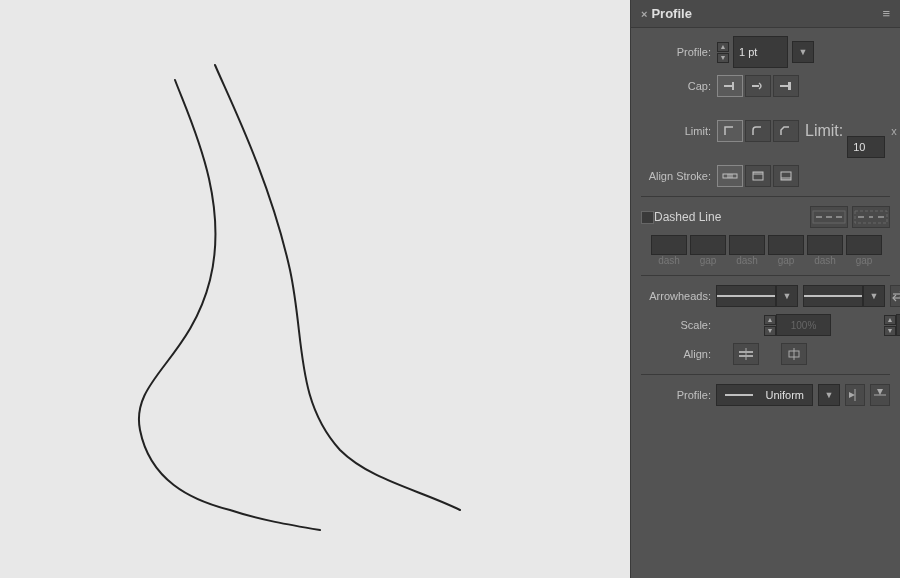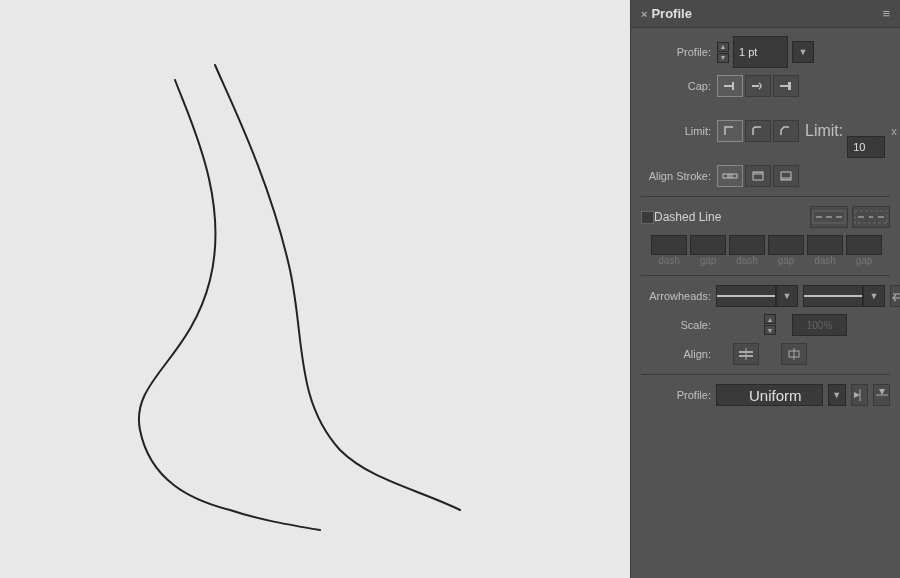--- a/index.html
+++ b/index.html
@@ -299,22 +299,22 @@
     }
 
     .scale-row {
       display: flex;
       align-items: center;
       gap: 5px;
     }
 
     .scale-input-group {
       display: flex;
-      align-items: flex-start;
-      gap: 16px;
+      align-items: center;
+      gap: 0;
       padding-left: 48px;
     }
 
     .scale-box {
       background: #3a3a3a;
       border: 1px solid #2a2a2a;
       color: #666;
       width: 55px;
       height: 22px;
       font-size: 10px;
@@ -362,24 +362,24 @@
       gap: 5px;
     }
 
     .profile-box {
       background: #3a3a3a;
       border: 1px solid #2a2a2a;
       color: #e0e0e0;
       height: 22px;
       display: flex;
       align-items: center;
-      padding: 0 20px;
+      padding: 0 8px;
       flex: 1;
       gap: 12px;
-      font-size: 15px;
+      font-size: 11px;
     }
 
     .profile-line {
       flex: 1;
       height: 2px;
       background: #c0c0c0;
     }
 
     .flip-btn {
       width: 20px;

